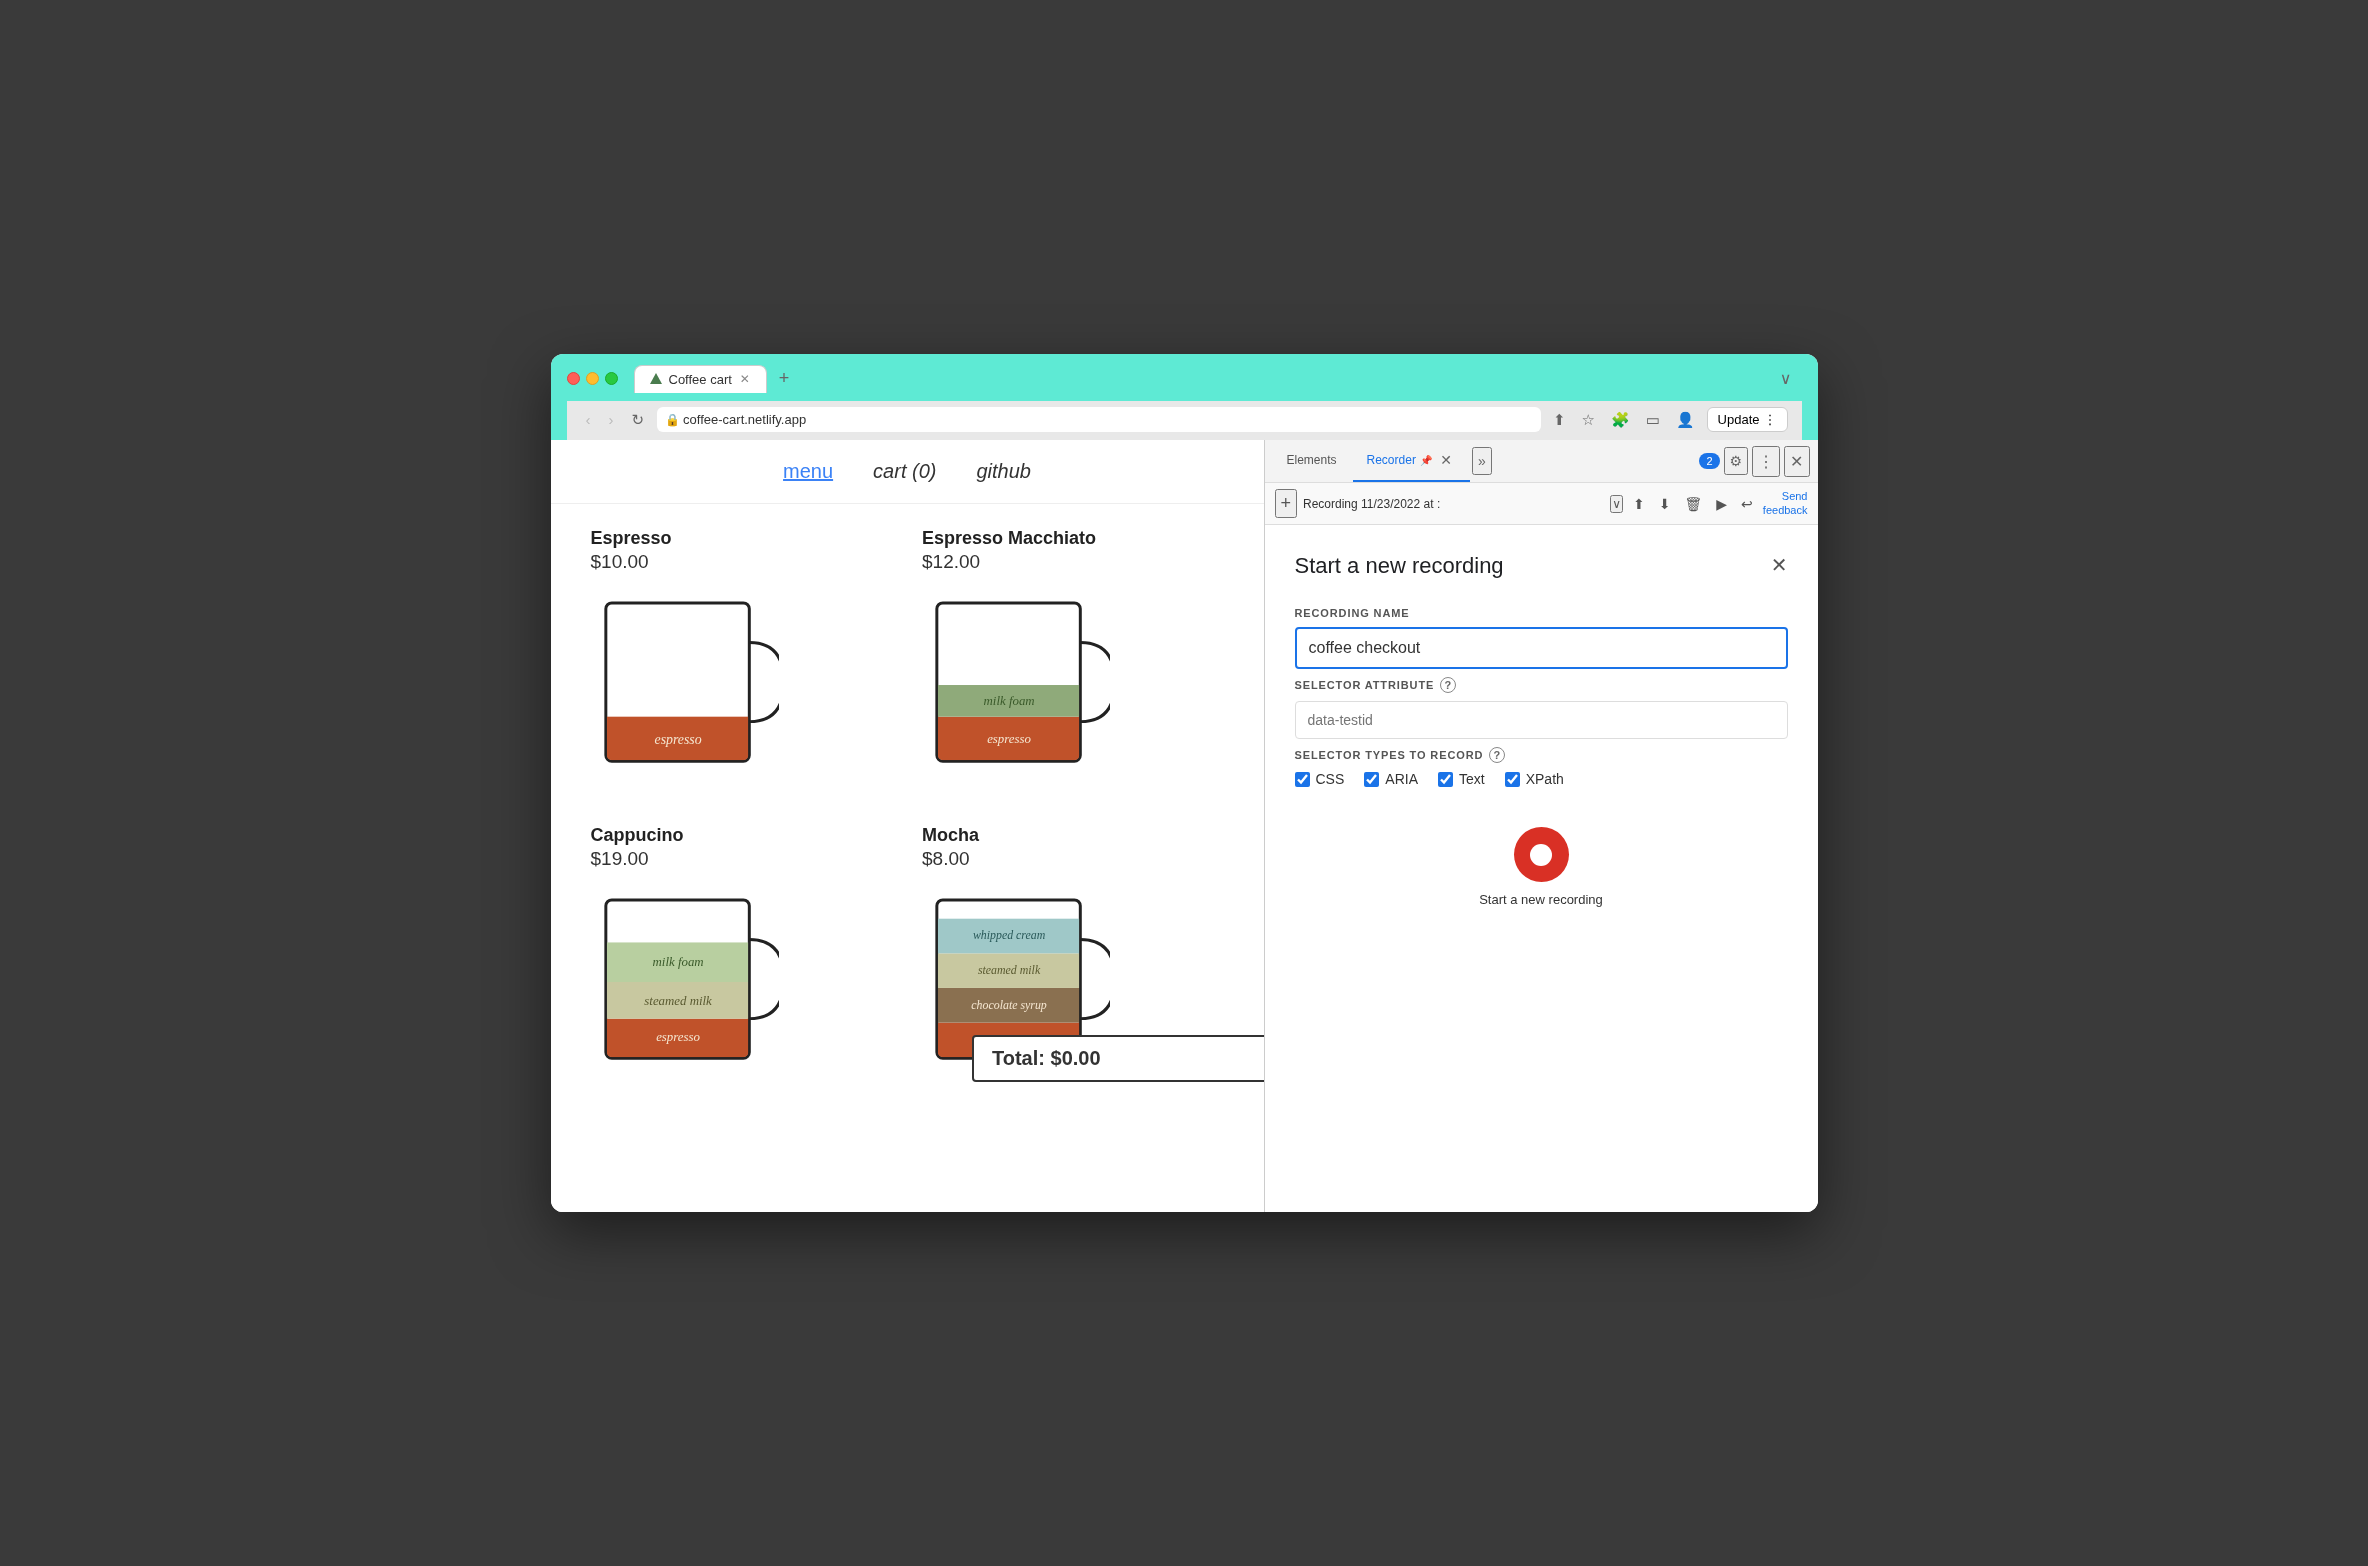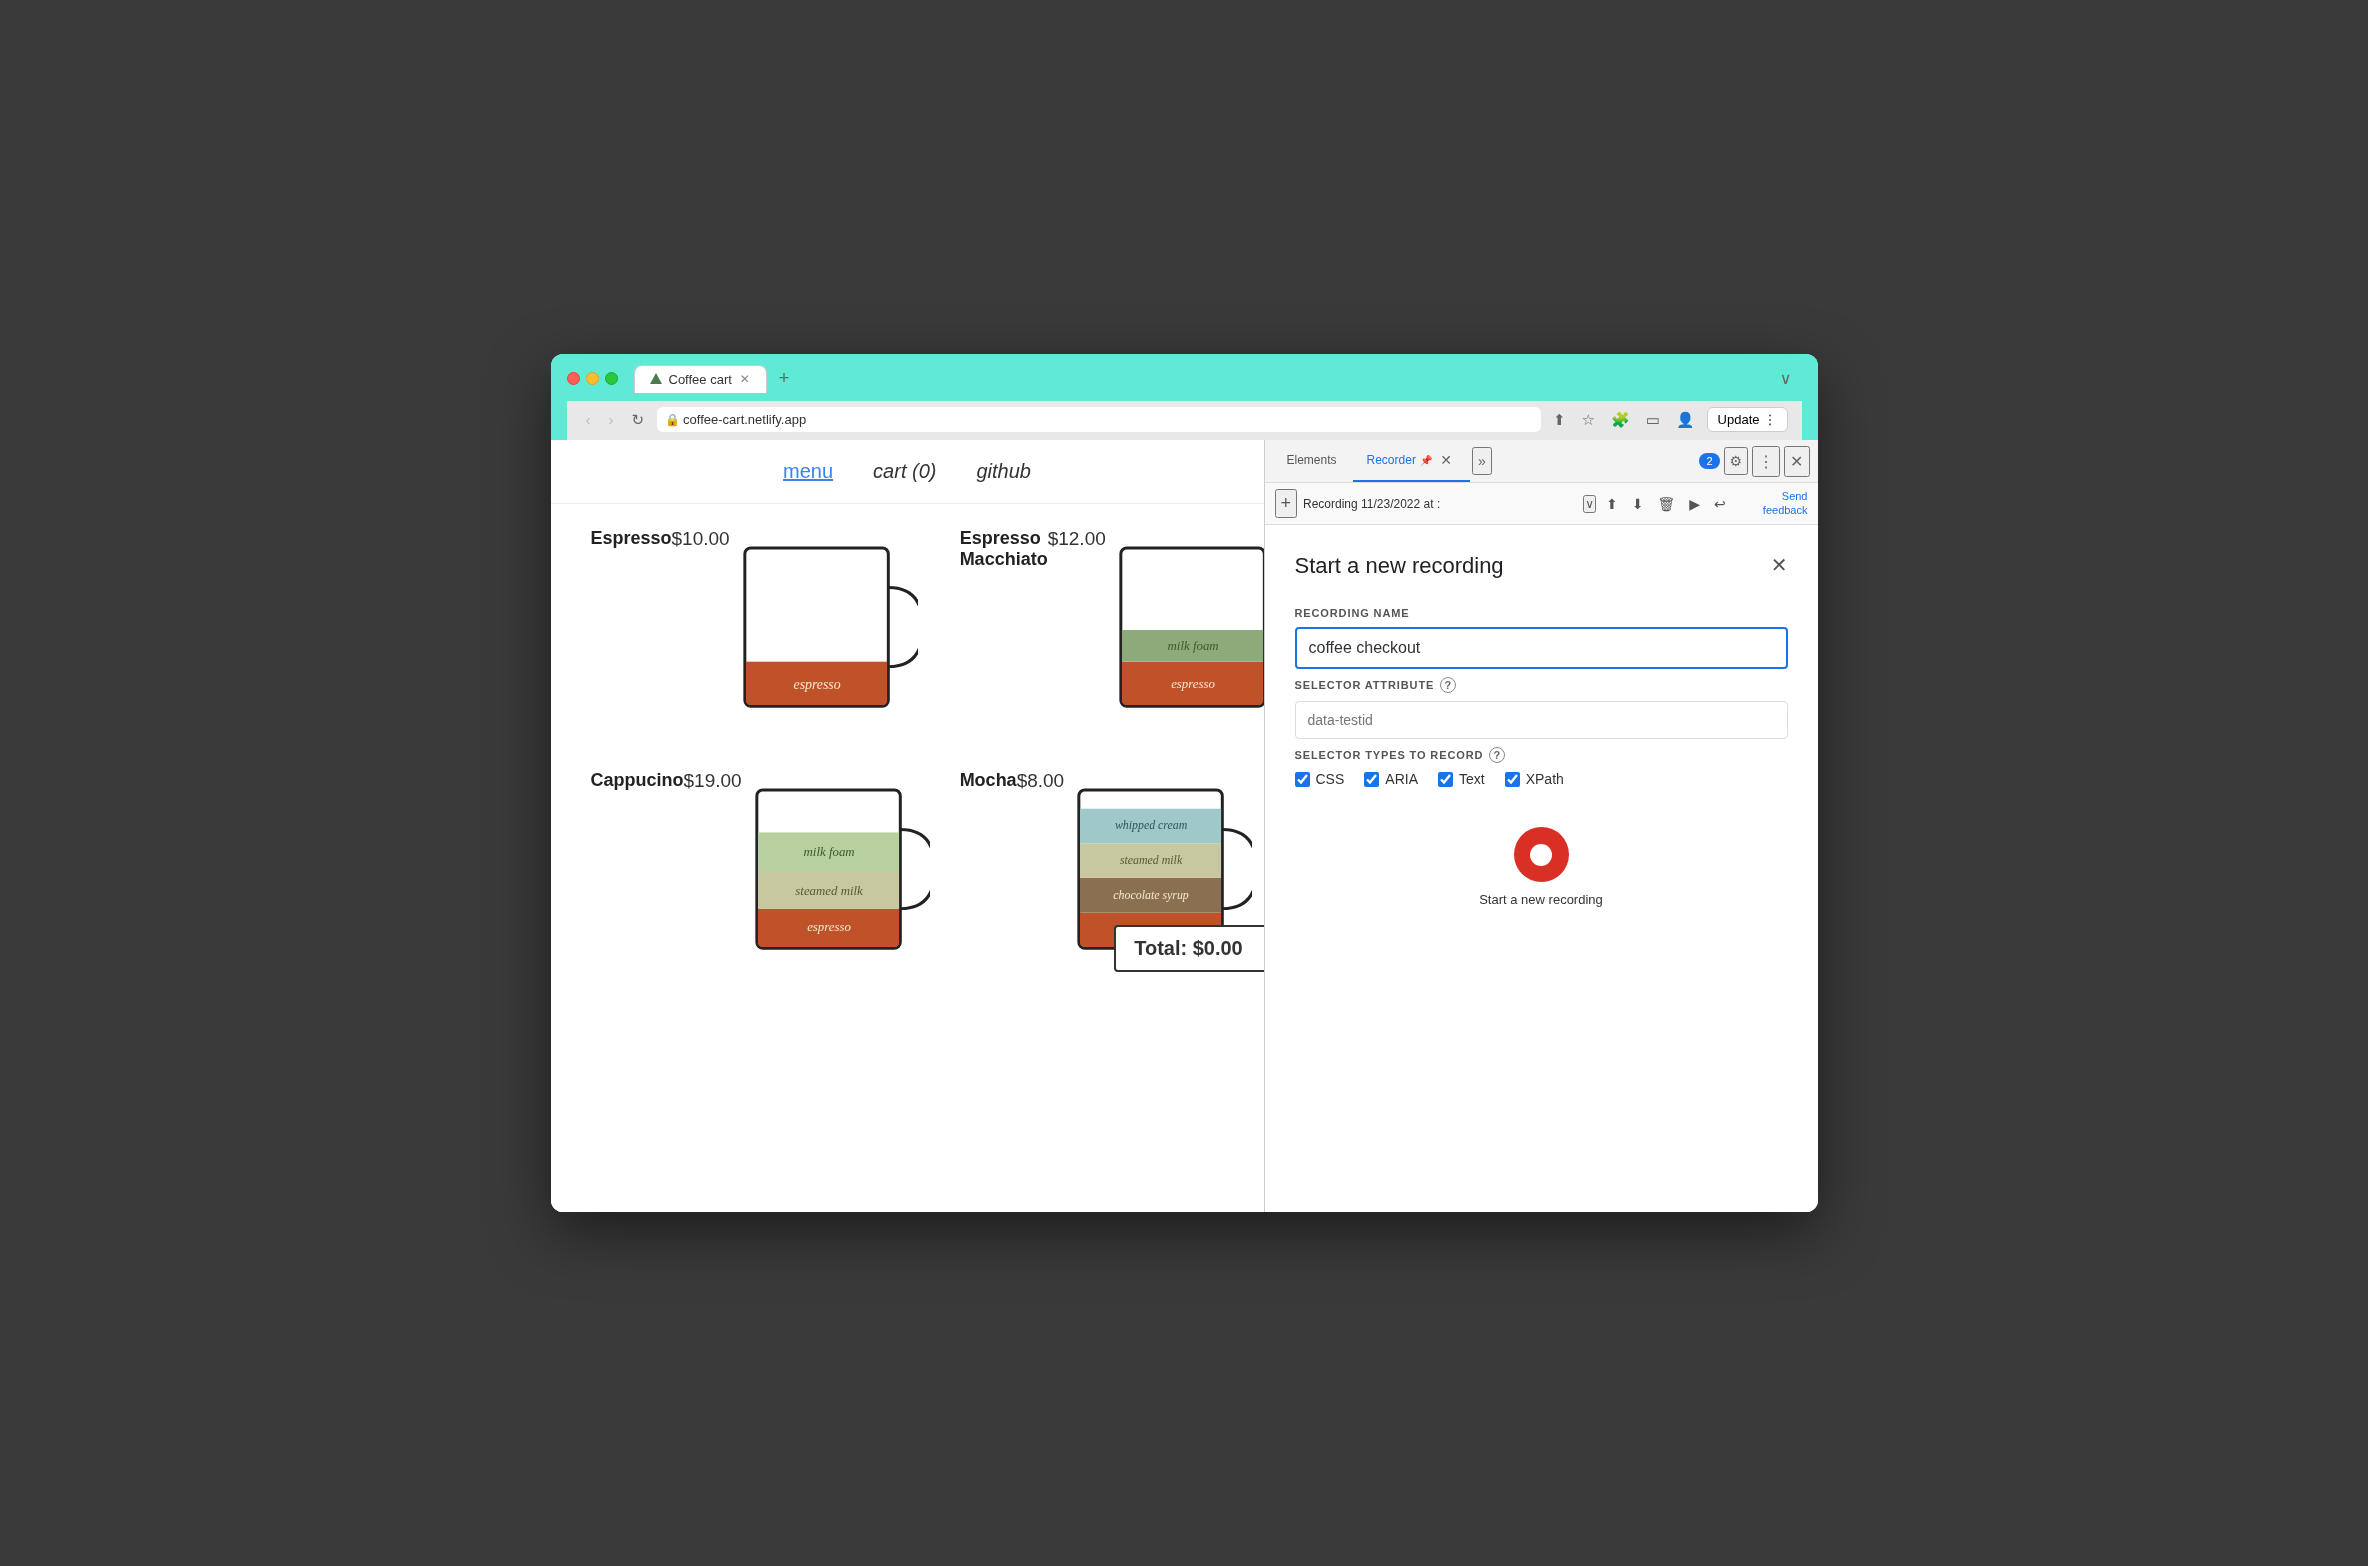--- a/index.html
+++ b/index.html
@@ -186,21 +186,21 @@
       font-style: italic;
     }
     .coffee-grid {
       display: grid;
       grid-template-columns: 1fr 1fr;
       gap: 30px;
       padding: 24px 40px;
     }
     .coffee-item {
       display: flex;
-      flex-direction: row;
+      flex-direction: column;
     }
     .coffee-name {
       font-size: 18px;
       font-weight: bold;
       color: #222;
       margin-bottom: 2px;
     }
     .coffee-price {
       font-size: 19px;
       color: #333;
@@ -333,21 +333,20 @@
       font-size: 14px;
       color: #555;
       padding: 2px 4px;
     }
     .send-feedback {
       font-size: 11px;
       color: #1a73e8;
       cursor: pointer;
       text-align: right;
       line-height: 1.2;
-      margin-left: 27px;
     }
     
     .start-recording-dialog {
       padding: 28px 30px;
       flex: 1;
     }
     .dialog-header {
       display: flex;
       justify-content: space-between;
       align-items: flex-start;

